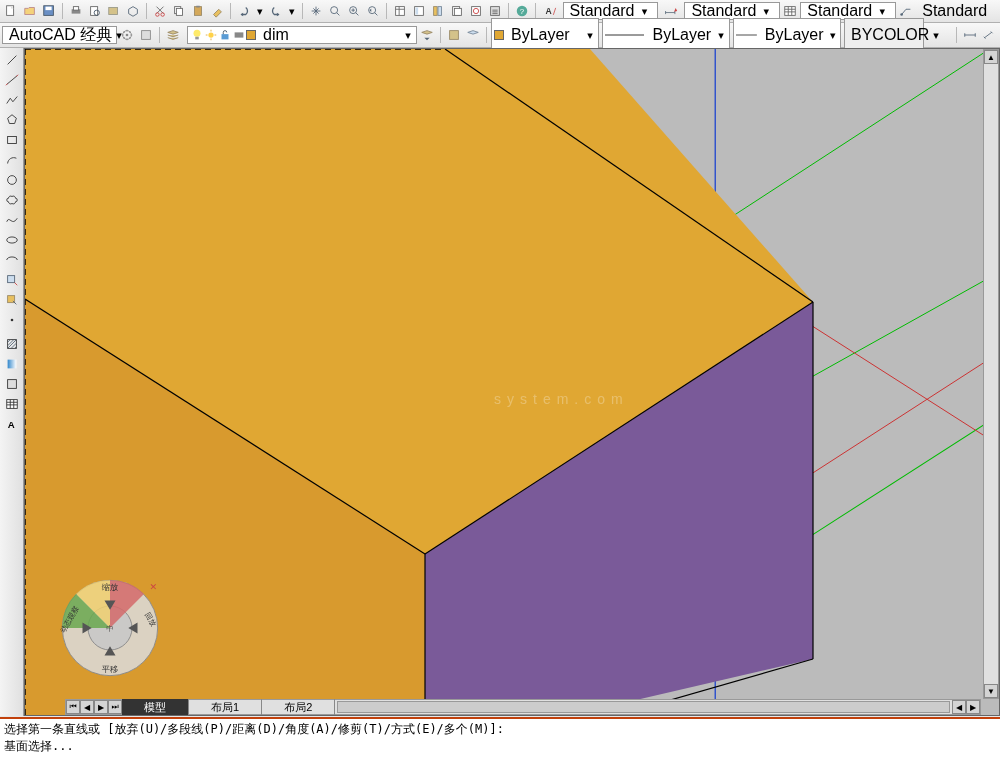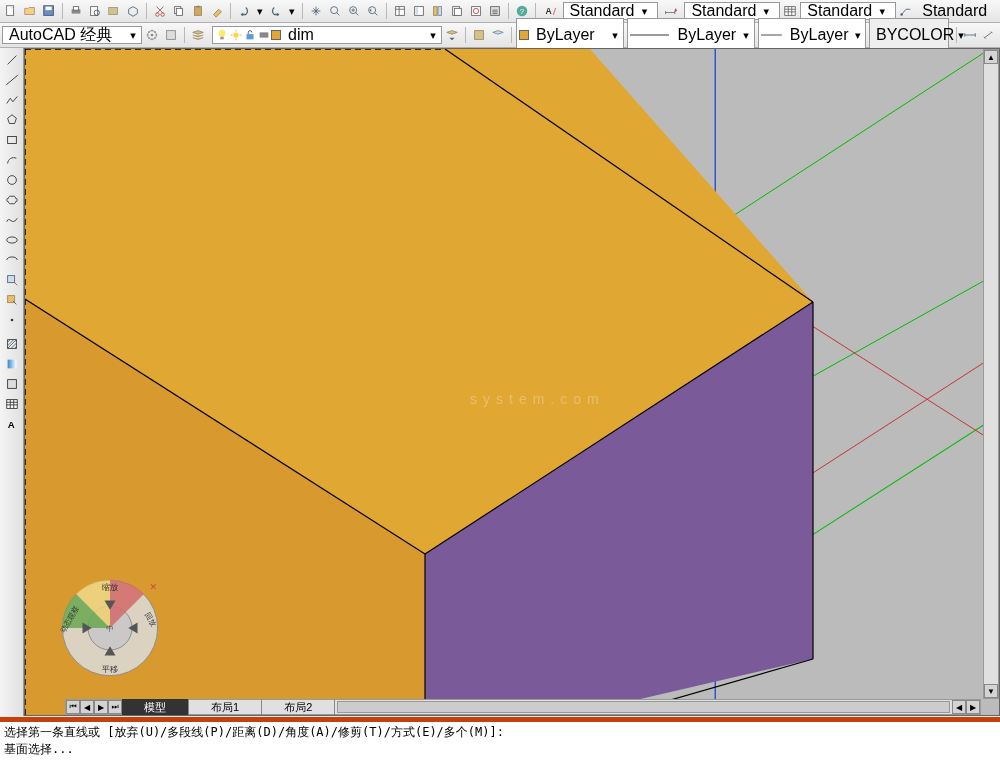--- a/index.html
+++ b/index.html
@@ -9,21 +9,21 @@
 .toolbar-row { display:flex; align-items:center; height:23px; background:linear-gradient(#f8f8f8,#e4e4e4); border-bottom:1px solid #b0b0b0; padding:0 2px; gap:1px; }
 .tbtn { width:18px; height:18px; display:flex; align-items:center; justify-content:center; cursor:pointer; border-radius:2px; }
 .tbtn svg { width:14px; height:14px; }
 .sep { width:1px; height:16px; background:#b8b8b8; margin:0 3px; }
 .dd { display:flex; align-items:center; border:1px solid #999; background:#fff; height:18px; padding:0 2px; }
 .dd-label { padding:0 4px; white-space:nowrap; font-size:16px; }
 .dd-arrow { width:12px; display:flex; align-items:center; justify-content:center; }
 .color-swatch { width:10px; height:10px; border:1px solid #666; display:inline-block; margin-right:3px; }
 
 
-.workspace-dd { width:140px; }
+.workspace-dd { width:115px; }
 .layer-dd { width:230px; margin-left:4px; }
 .prop-dd { height:34px; }
 
 
 .main { position:absolute; top:48px; bottom:45px; left:0; right:0; display:flex; }
 .left-palette { width:24px; background:linear-gradient(to right,#f4f4f4,#e0e0e0); border-right:1px solid #999; display:flex; flex-direction:column; padding-top:2px; gap:0px; align-items:center; }
 .left-palette .tbtn { width:20px; height:20px; }
 .viewport { flex:1; background:#bbbbbb; position:relative; overflow:hidden; border:1px solid #666; }
 
 
@@ -35,26 +35,26 @@
 .nav-wheel { position:absolute; left:30px; bottom:32px; width:110px; height:110px; }
 
 
 .hscroll { position:absolute; left:40px; right:18px; bottom:0; height:16px; background:#e0e0e0; border:1px solid #999; display:flex; align-items:center; }
 .vscroll { position:absolute; right:0; top:0; bottom:16px; width:16px; background:#e0e0e0; border:1px solid #999; }
 .scroll-btn { width:14px; height:14px; background:#d4d4d4; border:1px solid #888; display:flex; align-items:center; justify-content:center; font-size:8px; }
 .tab { padding:1px 22px; font-size:11px; border-right:1px solid #888; cursor:pointer; }
 .tab.active { background:#333; color:#fff; }
 
 
-.cmdline { position:absolute; left:0; right:0; bottom:0; height:44px; background:#fff; border-top:5px solid #c2410c; font-family:SimSun,monospace; font-size:12px; padding:2px 4px; }
+.cmdline { position:absolute; left:0; right:0; bottom:0; height:44px; background:#fff; border-top:2px solid #c2410c; font-family:SimSun,monospace; font-size:12px; padding:2px 4px; }
 .cmdline-row { white-space:nowrap; }
 
 
 .watermark { position:absolute; left:405px; top:348px; font-size:36px; color:rgba(255,255,255,0.35); font-weight:300; letter-spacing:4px; pointer-events:none; }
-.watermark .sub { font-size:14px; letter-spacing:6px; display:block; margin-top:-6px; margin-left:40px; color:rgba(255,255,255,0.28);text-align:right; }
+.watermark .sub { font-size:14px; letter-spacing:6px; display:block; margin-top:-6px; margin-left:64px; color:rgba(255,255,255,0.28);text-align:right; }
 </style>
 </head>
 <body>
 
 <div class="toolbar-row">
   <div class="tbtn">
       <svg viewBox="0 0 16 16">
         <rect x="3" y="2" width="8" height="11" fill="#fff" stroke="#666"></rect>
         <path d="M8 2l3 3h-3z" fill="#ddd"></path>
       </svg>

